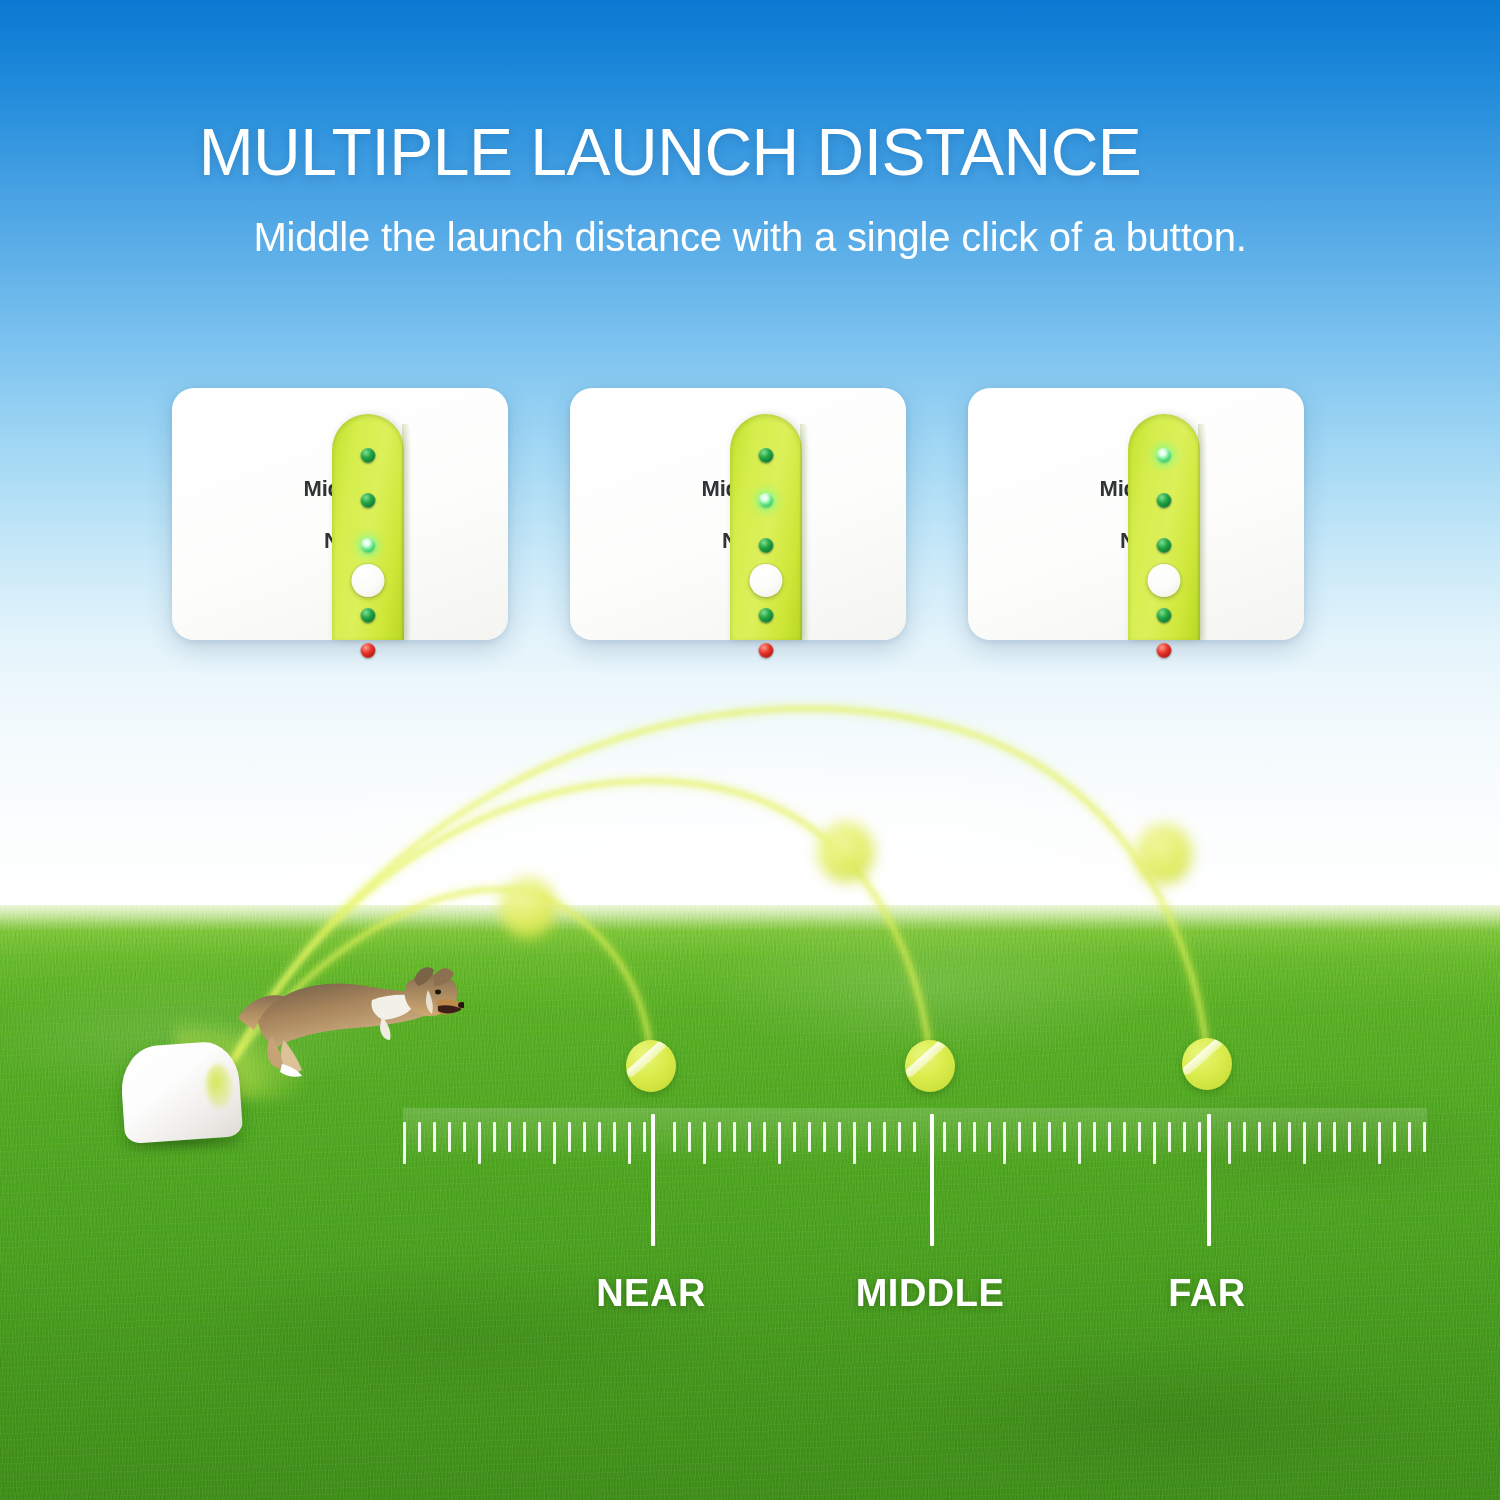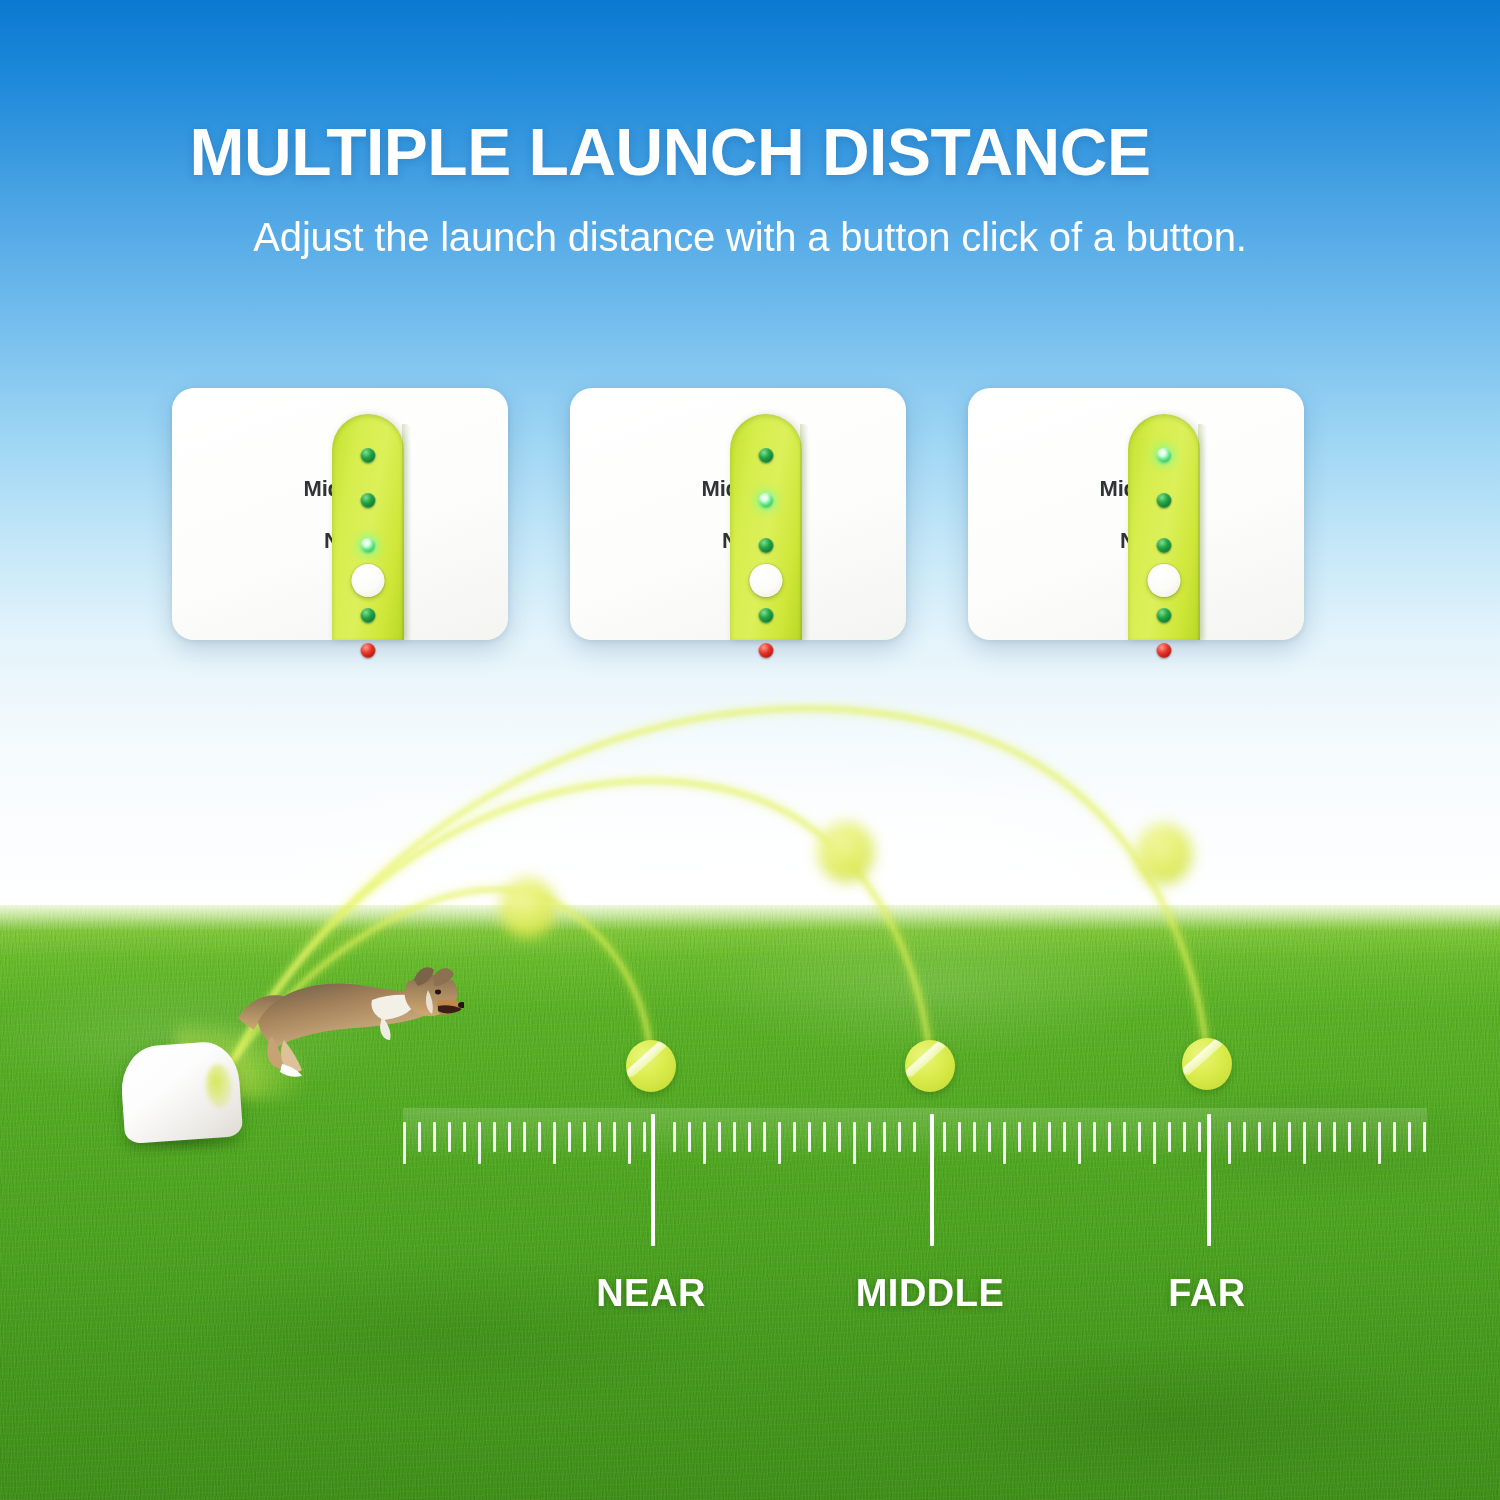--- a/index.html
+++ b/index.html
@@ -66,21 +66,21 @@
   }
   .grass-horizon{
     position:absolute; left:0; top:0; width:1500px; height:26px;
     background:linear-gradient(180deg, rgba(255,255,255,.75), rgba(255,255,255,0));
   }
 
   
   .title{
     position:absolute; left:0; top:118px; width:1340px;
     text-align:center; color:#ffffff;
-    font-size:66px; font-weight:bold; letter-spacing:-0.5px;
+    font-size:66px; font-weight:normal; letter-spacing:-0.5px;
     line-height:1.05;
     text-shadow:0 2px 10px rgba(0,40,90,.18);
   }
   .subtitle{
     position:absolute; left:0; top:215px; width:1500px;
     text-align:center; color:#ffffff;
     font-size:40px; font-weight:400; letter-spacing:-0.2px;
   }
 
   
@@ -219,21 +219,21 @@
 <div class="sky"></div>
 <div class="sky-glow"></div>
 
 <div class="grass">
   <div class="grass-tex"></div>
   <div class="grass-mottle"></div>
   <div class="grass-horizon"></div>
 </div>
 
 <div class="title">MULTIPLE LAUNCH DISTANCE</div>
-<div class="subtitle">Adjust the launch distance with a button click of a button.</div>
+<div class="subtitle">Middle the launch distance with a single click of a button.</div>
 
 <div class="cards">
 
   <div class="card">
     <div class="card-labels">
       <div class="card-label">Far</div>
       <div class="card-label">Middle</div>
       <div class="card-label">Near</div>
     </div>
     <div class="strip">

